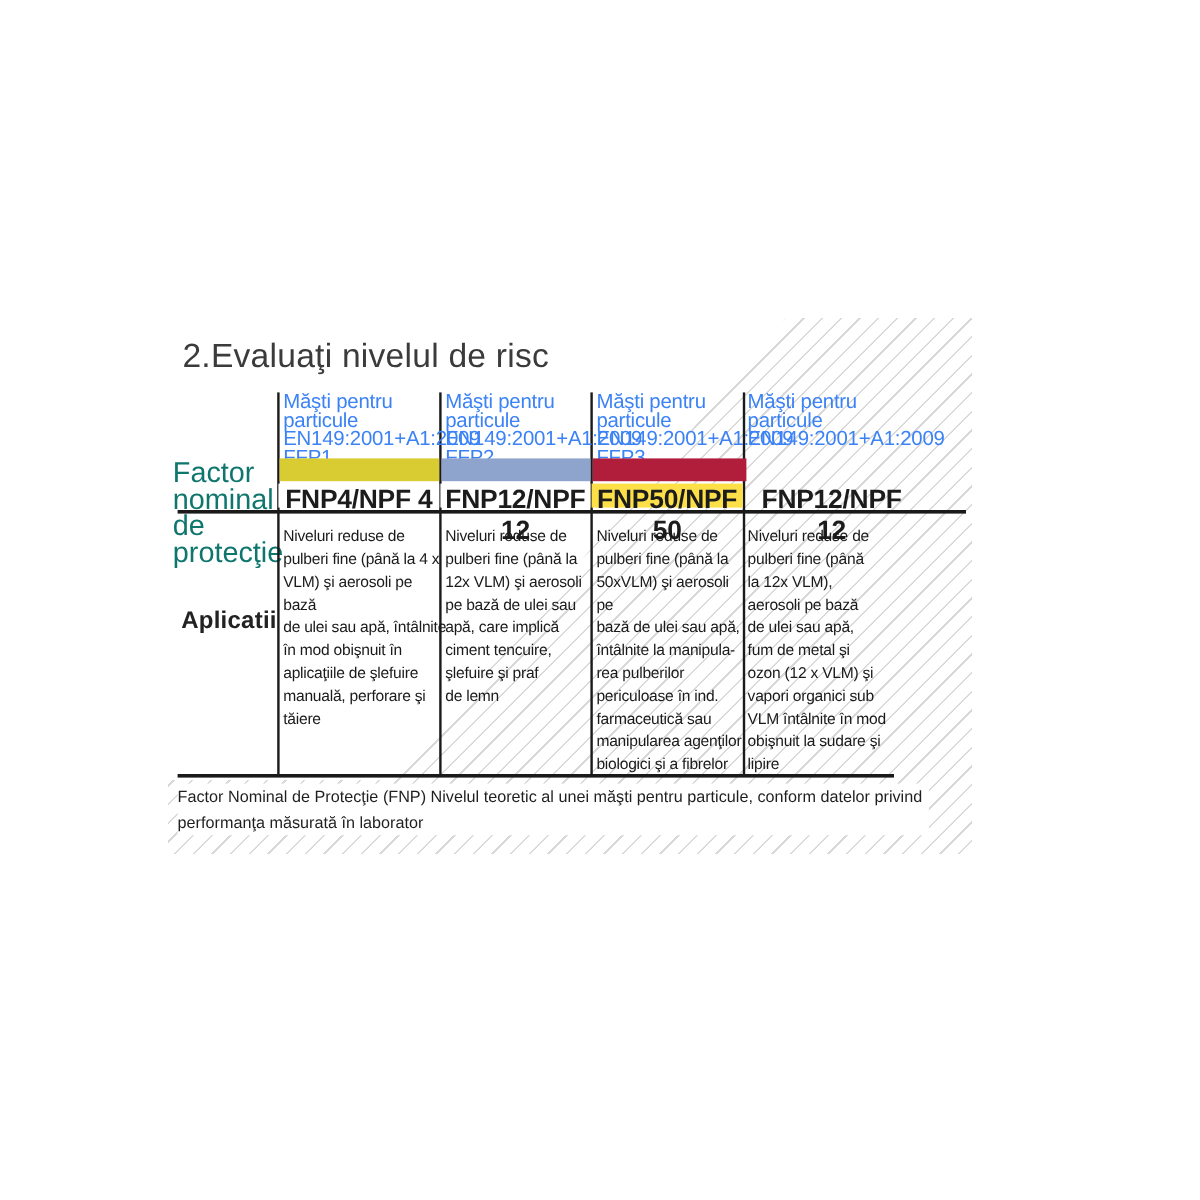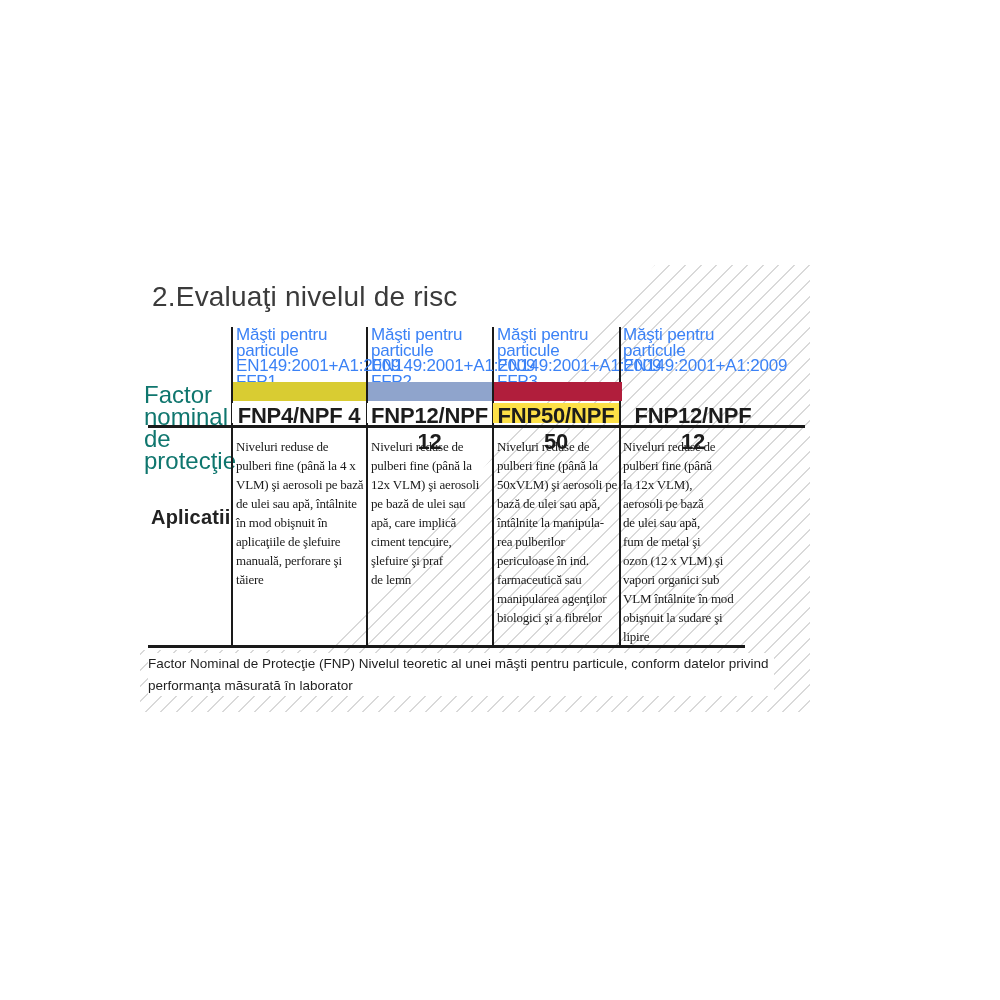--- a/index.html
+++ b/index.html
@@ -48,21 +48,21 @@
   .f1{left:92px;width:134px;background:#fff}
   .f2{left:227px;width:125px;background:#fff}
   .f3{left:353px;width:126px;background:#fde047}
   .f4{left:481px;width:144px}
   .hline{position:absolute;background:#1a1a1a;height:2.5px;}
   .hl-fnp{left:8px;top:160px;width:657px;}
   .hl-body{left:8px;top:380px;width:597px;}
   .body-cell{
     position:absolute;top:172px;
     font-size:13px;line-height:19px;letter-spacing:-0.2px;
-    white-space:pre-line;color:#1a1a1a;font-family:Liberation Serif, serif;
+    white-space:pre-line;color:#1a1a1a;
   }
   .a1{left:96px;width:136px}.a2{left:231px;width:124px}
   .a3{left:357px;width:124px}.a4{left:483px;width:130px}
   .footnote{position:absolute;left:8px;top:388px;font-size:13.5px;line-height:21.5px;color:#1f1f1f;}
   .footnote .chip{background:#ffffff;display:inline-block;white-space:pre-line;padding-right:5px;}
 </style>
 </head>
 <body>
 
 <div class="page">

